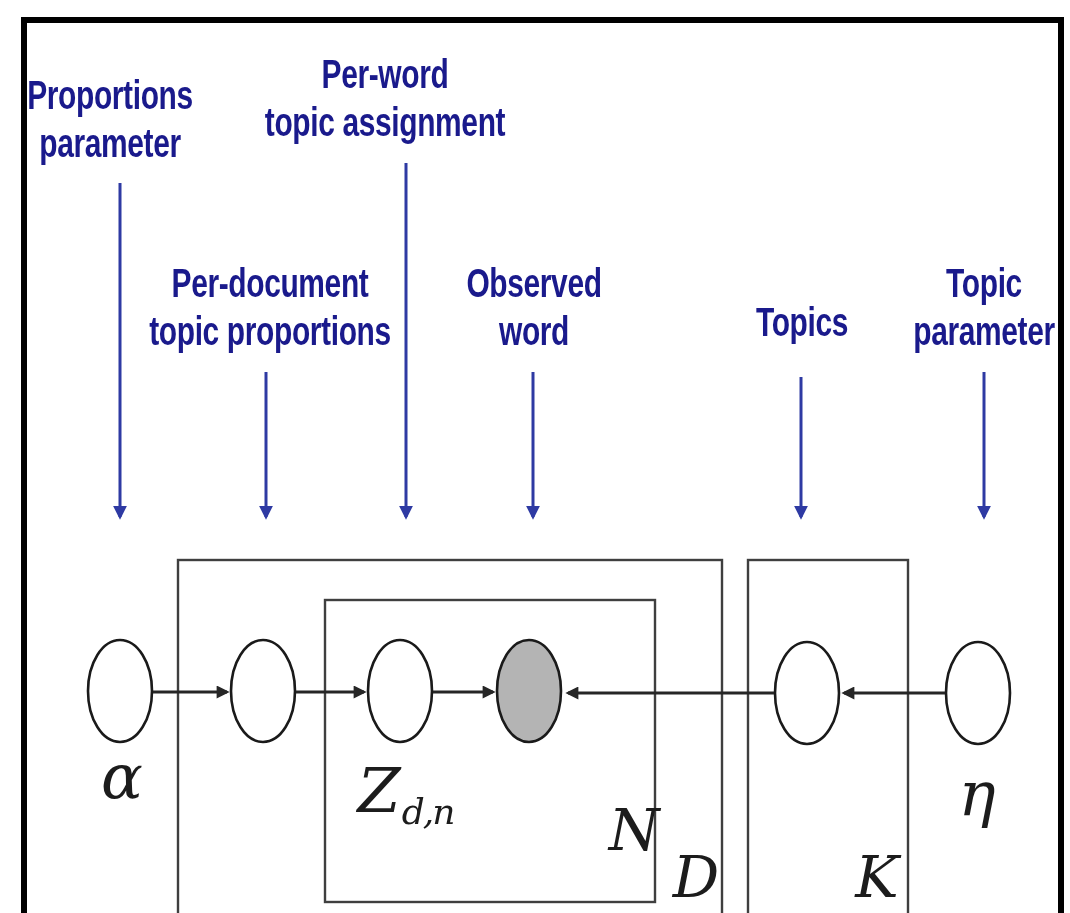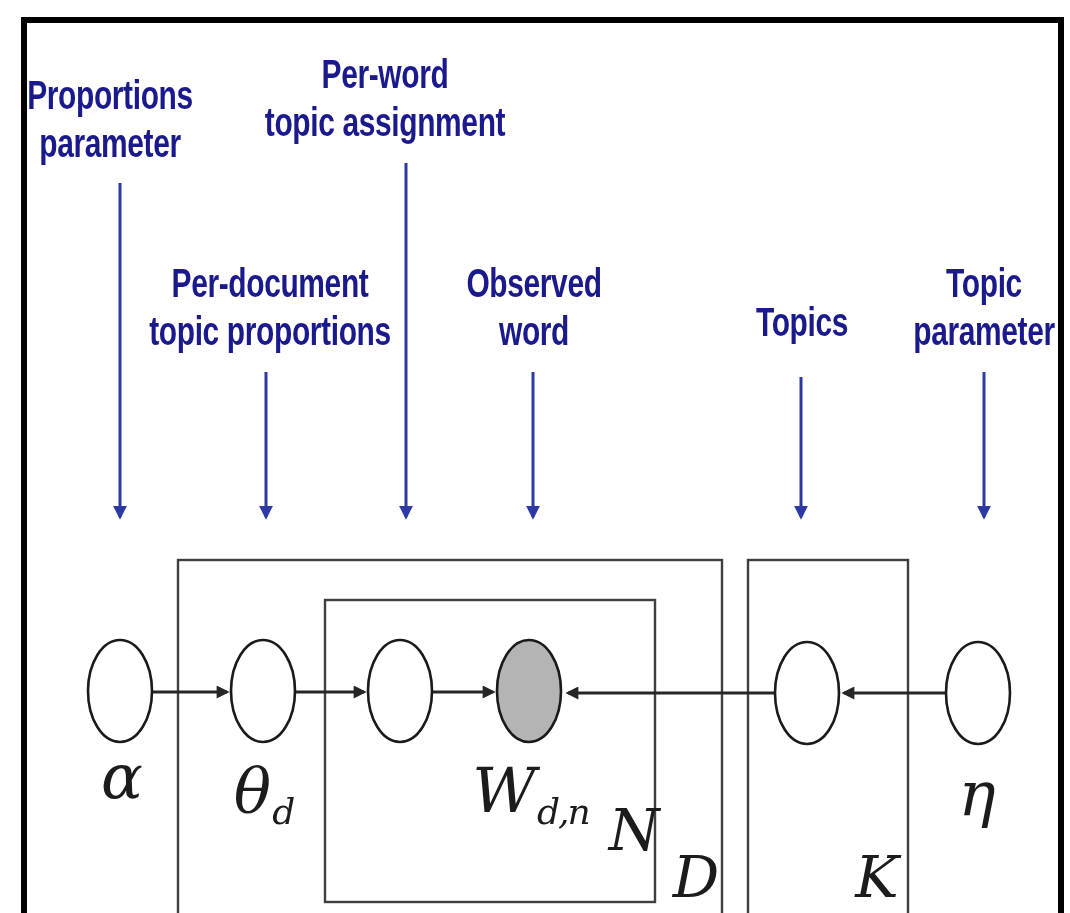--- a/index.html
+++ b/index.html
@@ -146,21 +146,20 @@
   </div>
   <div class="ann-label" id="ann-4">
     <span>Topics</span>
   </div>
   <div class="ann-label" id="ann-5">
     <span>Topic</span><br>
     <span>parameter</span>
   </div>
 
   <div class="math" id="nl-0"><span>α</span><sub></sub></div>
-  <div class="math" id="nl-1"><span>θ</span><sub>d</sub></div>
-  <div class="math" id="nl-3"><span>W</span><sub>d,n</sub></div>
+  <div class="math" id="nl-2"><span>Z</span><sub>d,n</sub></div>
   <div class="math" id="nl-5"><span>η</span><sub></sub></div>
 
   <div class="plate-letter" id="pl-0">D</div>
   <div class="plate-letter" id="pl-1">N</div>
   <div class="plate-letter" id="pl-2">K</div>
 
 </div>
 
 </body></html>

